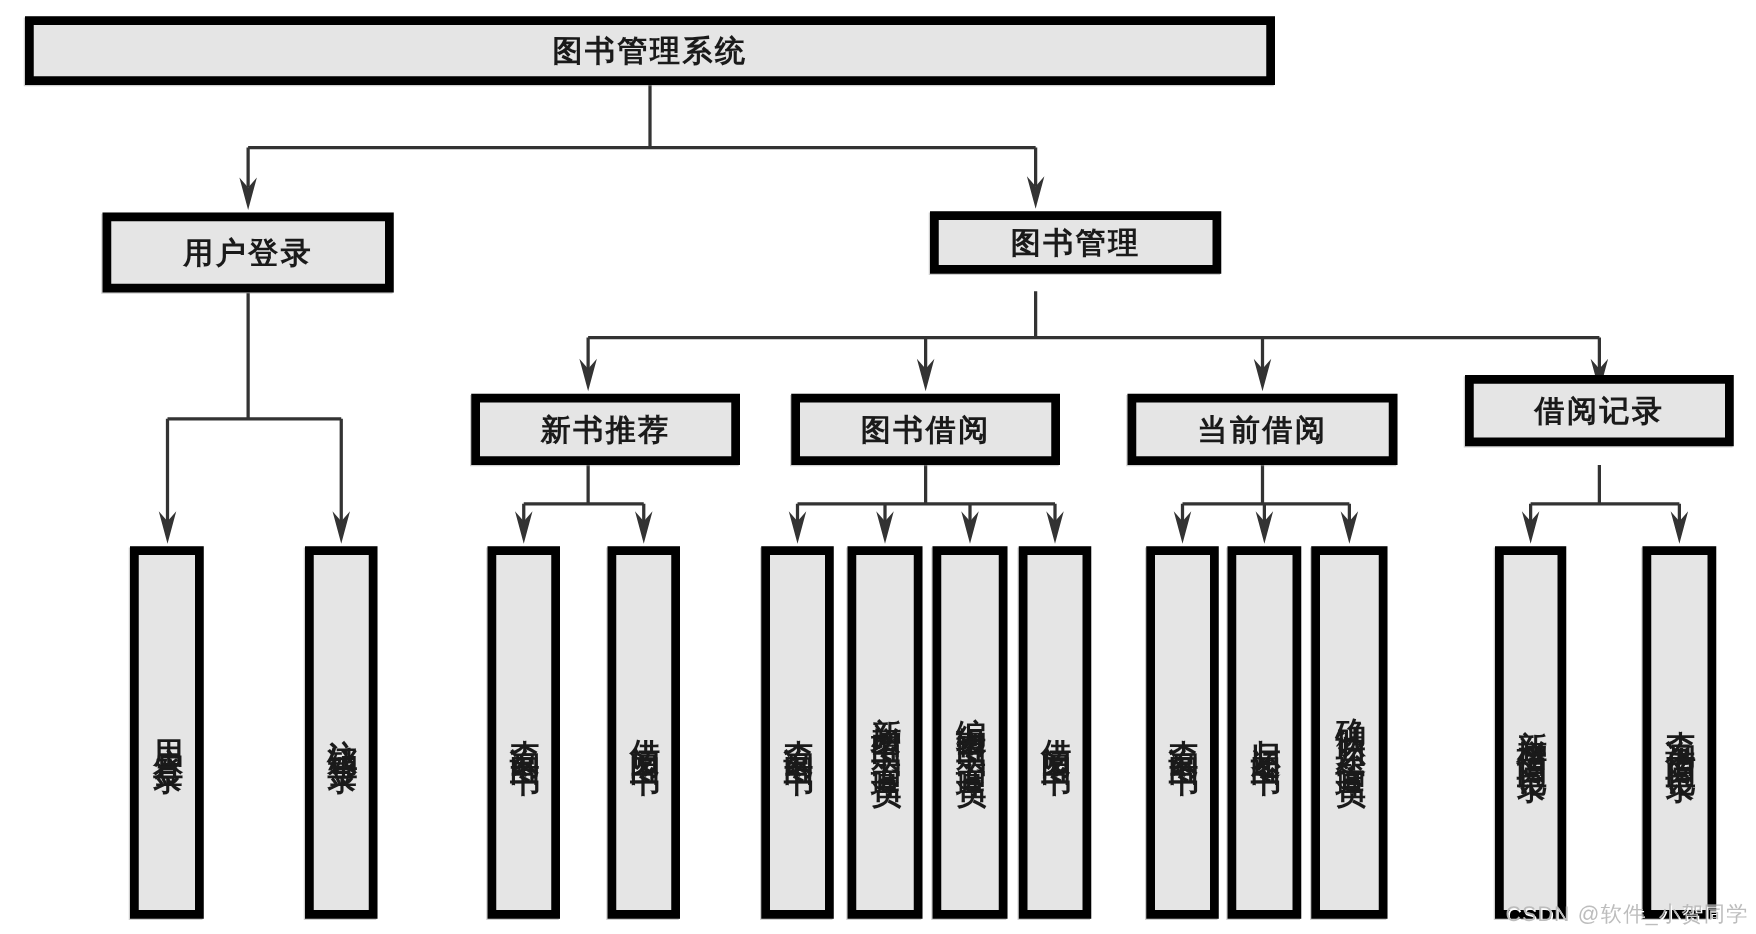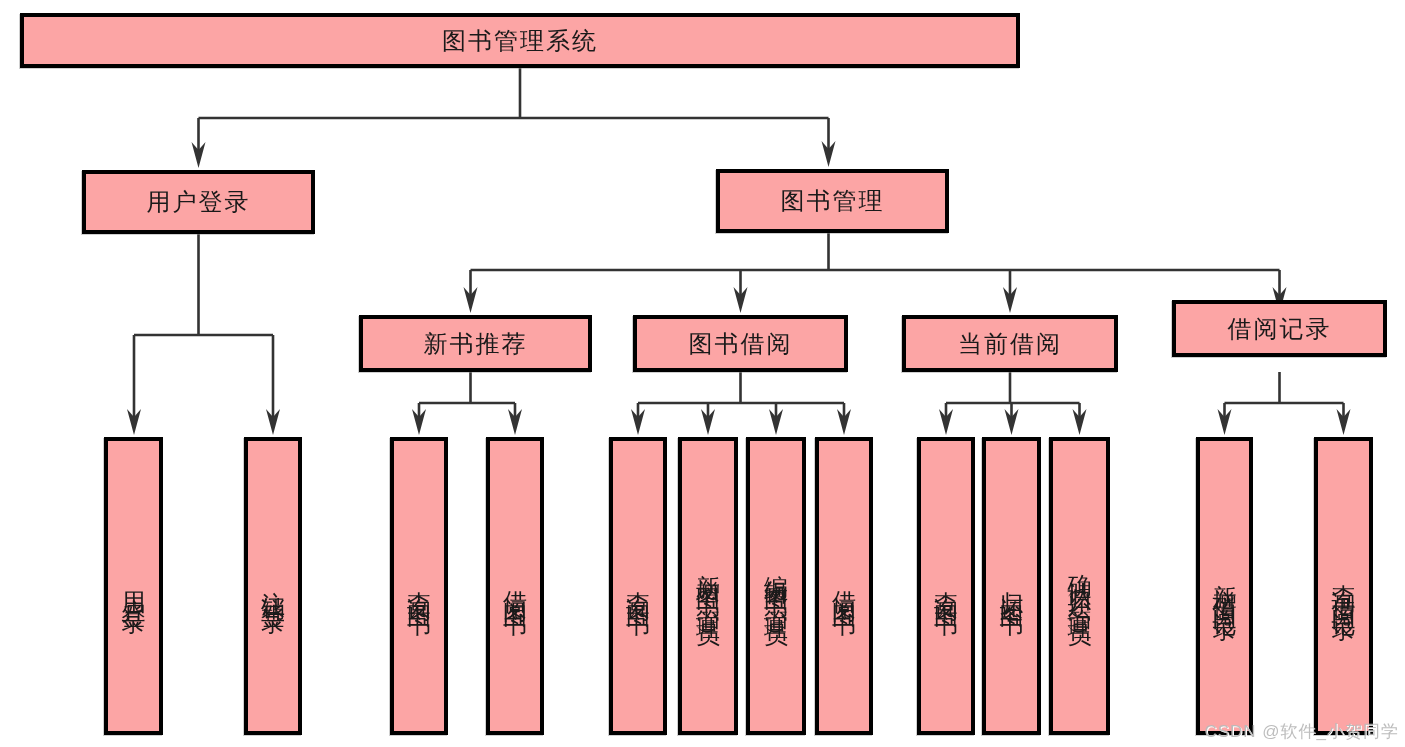--- a/index.html
+++ b/index.html
@@ -2,23 +2,24 @@
 <html><head>
 <meta charset="utf-8">
 <style>
   html,body{margin:0;padding:0;background:#fff;}
   .canvas{
     position:relative;width:1405px;height:747px;background:#ffffff;overflow:hidden;
     font-family:"Liberation Sans","DejaVu Sans",sans-serif;color:#1a1a1a;
   }
   .wires{position:absolute;left:0;top:0;width:1405px;height:747px;}
   .box{
-    position:absolute;box-sizing:border-box;border:4px solid #000000;background:#fca5a5;
+    position:absolute;box-sizing:border-box;border:7px solid #000000;background:#e5e5e5;
     display:flex;align-items:center;justify-content:center;
     box-shadow:-1px 1px 0 rgba(150,150,150,.45);
+    font-weight:bold;
   }
   .hbox{font-size:24px;letter-spacing:2px;white-space:nowrap;}
   .vbox .vtext{
     writing-mode:vertical-rl;text-orientation:mixed;
     font-size:24px;letter-spacing:7px;line-height:1;
   }
   .watermark{
     position:absolute;right:6px;bottom:4px;font-size:17px;letter-spacing:1px;
     color:rgba(185,185,185,.95);text-shadow:1px 1px 0 #ffffff;white-space:nowrap;
   }
@@ -77,23 +78,23 @@
     <g stroke="#333333" stroke-width="2.6" fill="none">
       <path d="M1279.5 372 V403 M1224.5 403 H1343.5 M1224.5 403 V418 M1343.5 403 V418"></path>
     </g>
     <use href="#ah" x="1224.5" y="435"></use>
     <use href="#ah" x="1343.5" y="435"></use>
   </svg>
 
   <div class="box hbox" style="left:20px;top:13px;width:1000px;height:55px">图书管理系统</div>
 
   <div class="box hbox" style="left:82px;top:170px;width:233px;height:64px">用户登录</div>
-  <div class="box hbox" style="left:716px;top:169px;width:233px;height:64px">图书管理</div>
+  <div class="box hbox" style="left:744px;top:169px;width:233px;height:50px">图书管理</div>
 
-  <div class="box hbox" style="left:359px;top:315px;width:233px;height:57px">新书推荐</div>
+  <div class="box hbox" style="left:377px;top:315px;width:215px;height:57px">新书推荐</div>
   <div class="box hbox" style="left:902px;top:315px;width:216px;height:57px">当前借阅</div>
   <div class="box hbox" style="left:633px;top:315px;width:215px;height:57px">图书借阅</div>
   <div class="box hbox" style="left:1172px;top:300px;width:215px;height:57px">借阅记录</div>
 
   <div class="box vbox" style="left:104px;top:437px;width:59px;height:298px">
     <span class="vtext">用户登录</span>
   </div>
   <div class="box vbox" style="left:244px;top:437px;width:58px;height:298px">
     <span class="vtext">注销登录</span>
   </div>

